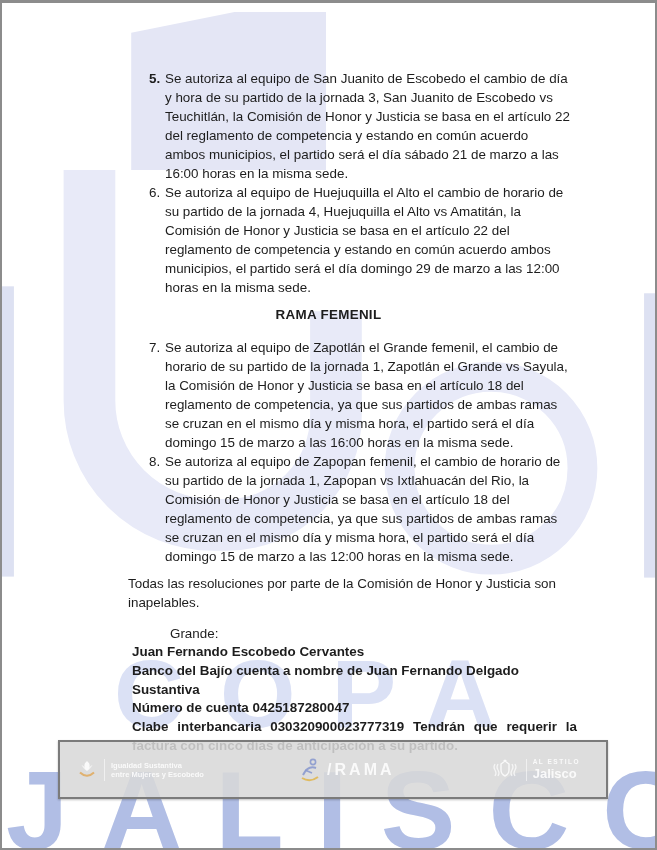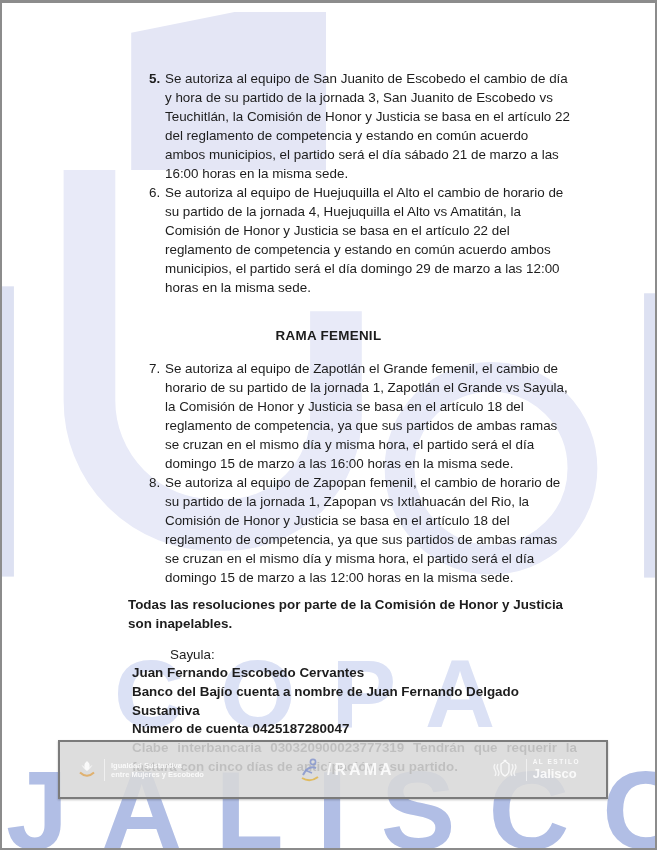--- a/index.html
+++ b/index.html
@@ -17,22 +17,22 @@
   
   .doc{position:absolute;inset:0;z-index:1;font-size:13.4px;line-height:19px;}
   .list{margin:0 84px 0 147px;}
   .list-a{margin-top:66px;}
   .list-b{margin-top:14px;}
   .item{display:flex;}
   .item .num{flex:0 0 16px;}
   .item .num.bold{font-weight:bold;}
   .item .itext{flex:1;}
   .doc b{font-weight:normal;}
-  .section-heading{margin-top:29px;text-align:center;font-weight:bold;letter-spacing:.3px;}
-  .closing{margin:8px 84px 0 126px;font-weight:bold;}
+  .section-heading{margin-top:8px;text-align:center;font-weight:bold;letter-spacing:.3px;}
+  .closing{margin:8px 84px 0 126px;font-weight:normal;}
   .others{margin:12px 0 0 168px;}
   .contact{margin:0 78px 0 130px;font-weight:bold;line-height:18.8px;}
   .contact .justified{text-align:justify;}
   
   .band{
     position:absolute;z-index:2;left:56px;top:737px;width:550px;height:59px;box-sizing:border-box;
     background:rgba(216,216,216,.87);border:2px solid var(--band-border);
     display:flex;align-items:center;justify-content:space-between;padding:0 26px 0 16px;
     box-shadow:0 1px 2px rgba(0,0,0,.25);
   }
@@ -82,21 +82,21 @@
           <span class="itext"><span>Se autoriza al equipo de </span><b>Zapotlán el Grande</b><span> femenil, el cambio de horario de su partido de la </span><b>jornada 1</b><span>, </span><b>Zapotlán el Grande vs Sayula</b><span>, la Comisión de Honor y Justicia se basa en el </span><b>artículo 18 del reglamento de competencia,</b><span> ya que sus partidos de ambas ramas se cruzan en el mismo día y misma hora, el partido será el </span><b>día domingo 15 de marzo a las 16:00 horas en la misma sede.</b></span>
         </div>
         <div class="item">
           <span class="num">8.</span>
           <span class="itext"><span>Se autoriza al equipo de </span><b>Zapopan</b><span> femenil, el cambio de horario de su partido de la </span><b>jornada 1</b><span>, </span><b>Zapopan vs Ixtlahuacán del Rio,</b><span> la Comisión de Honor y Justicia se basa en el </span><b>artículo 18 del reglamento de competencia,</b><span> ya que sus partidos de ambas ramas se cruzan en el mismo día y misma hora, el partido será el </span><b>día domingo 15 de marzo a las 12:00 horas en la misma sede.</b></span>
         </div>
       </div>
 
     <div class="closing">Todas las resoluciones por parte de la Comisión de Honor y Justicia son inapelables.</div>
 
-    <div class="others">Sayula:</div>
+    <div class="others">Grande:</div>
 
     <div class="contact">
       <div>Juan Fernando Escobedo Cervantes</div>
       <div>Banco del Bajío cuenta a nombre de Juan Fernando Delgado Sustantiva</div>
       <div>Número de cuenta 0425187280047</div>
       <div class="justified">Clabe interbancaria 030320900023777319 Tendrán que requerir la factura con cinco días de anticipación a su partido.</div>
     </div>
   </div>
 
   <div class="band">

